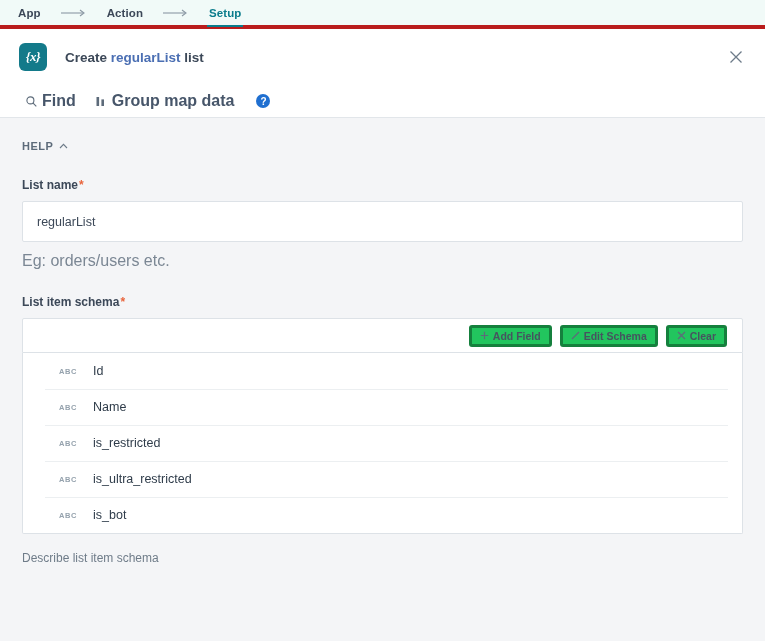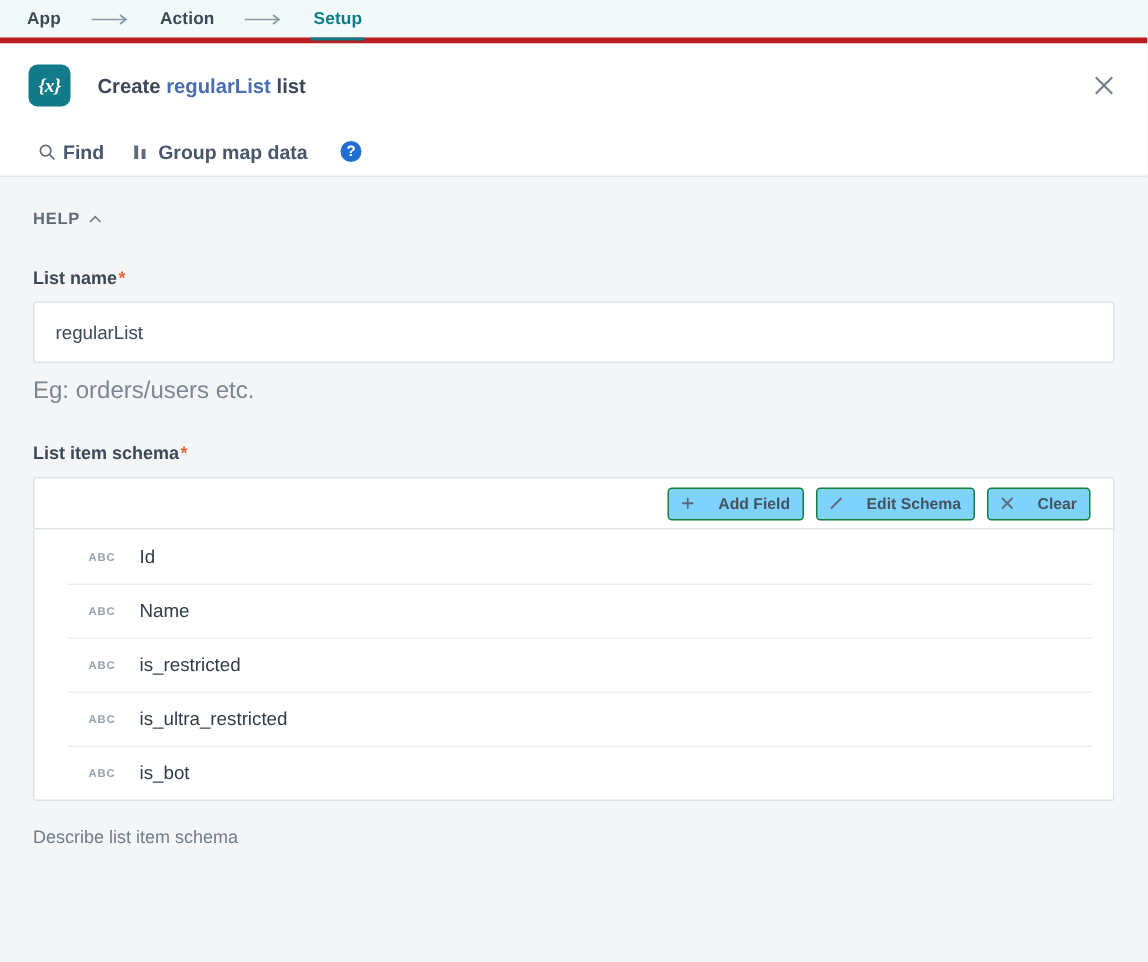--- a/index.html
+++ b/index.html
@@ -101,21 +101,21 @@
     border-bottom: 1px solid #e2e6ea;
     display: flex;
     align-items: center;
     padding-left: 26px;
     gap: 20px;
   }
   .tool {
     display: flex;
     align-items: center;
     gap: 5px;
-    font-size: 13px;
+    font-size: 16px;
     font-weight: bold;
     color: #47566a;
     cursor: pointer;
     white-space: nowrap;
   }
   .tool .ic { display: flex; align-items: center; color: #5d6b7a; }
   .tool .ic svg { display: block; }
   .help-circle {
     width: 14px; height: 14px;
     border-radius: 50%;
@@ -205,26 +205,26 @@
     border: 1px solid #dde2e7;
     border-radius: 2px 2px 0 0;
     display: flex;
     align-items: center;
     justify-content: flex-end;
     padding-right: 15px;
     gap: 8px;
   }
   .sbtn {
     height: 22px;
-    background: #7dd3fc;
-    border: 1px solid #15803d;
+    background: #22c55e;
+    border: 3px solid #15803d;
     border-radius: 3px;
     display: flex;
     align-items: center;
-    gap: 16px;
+    gap: 4px;
     padding: 0 8px;
     font-size: 10.5px;
     font-weight: bold;
     color: #46545f;
     cursor: pointer;
     white-space: nowrap;
   }
   .sbtn .ic { display:flex; align-items:center; color:#5d6b7a; }
   .sbtn .ic svg { display:block; }
 

